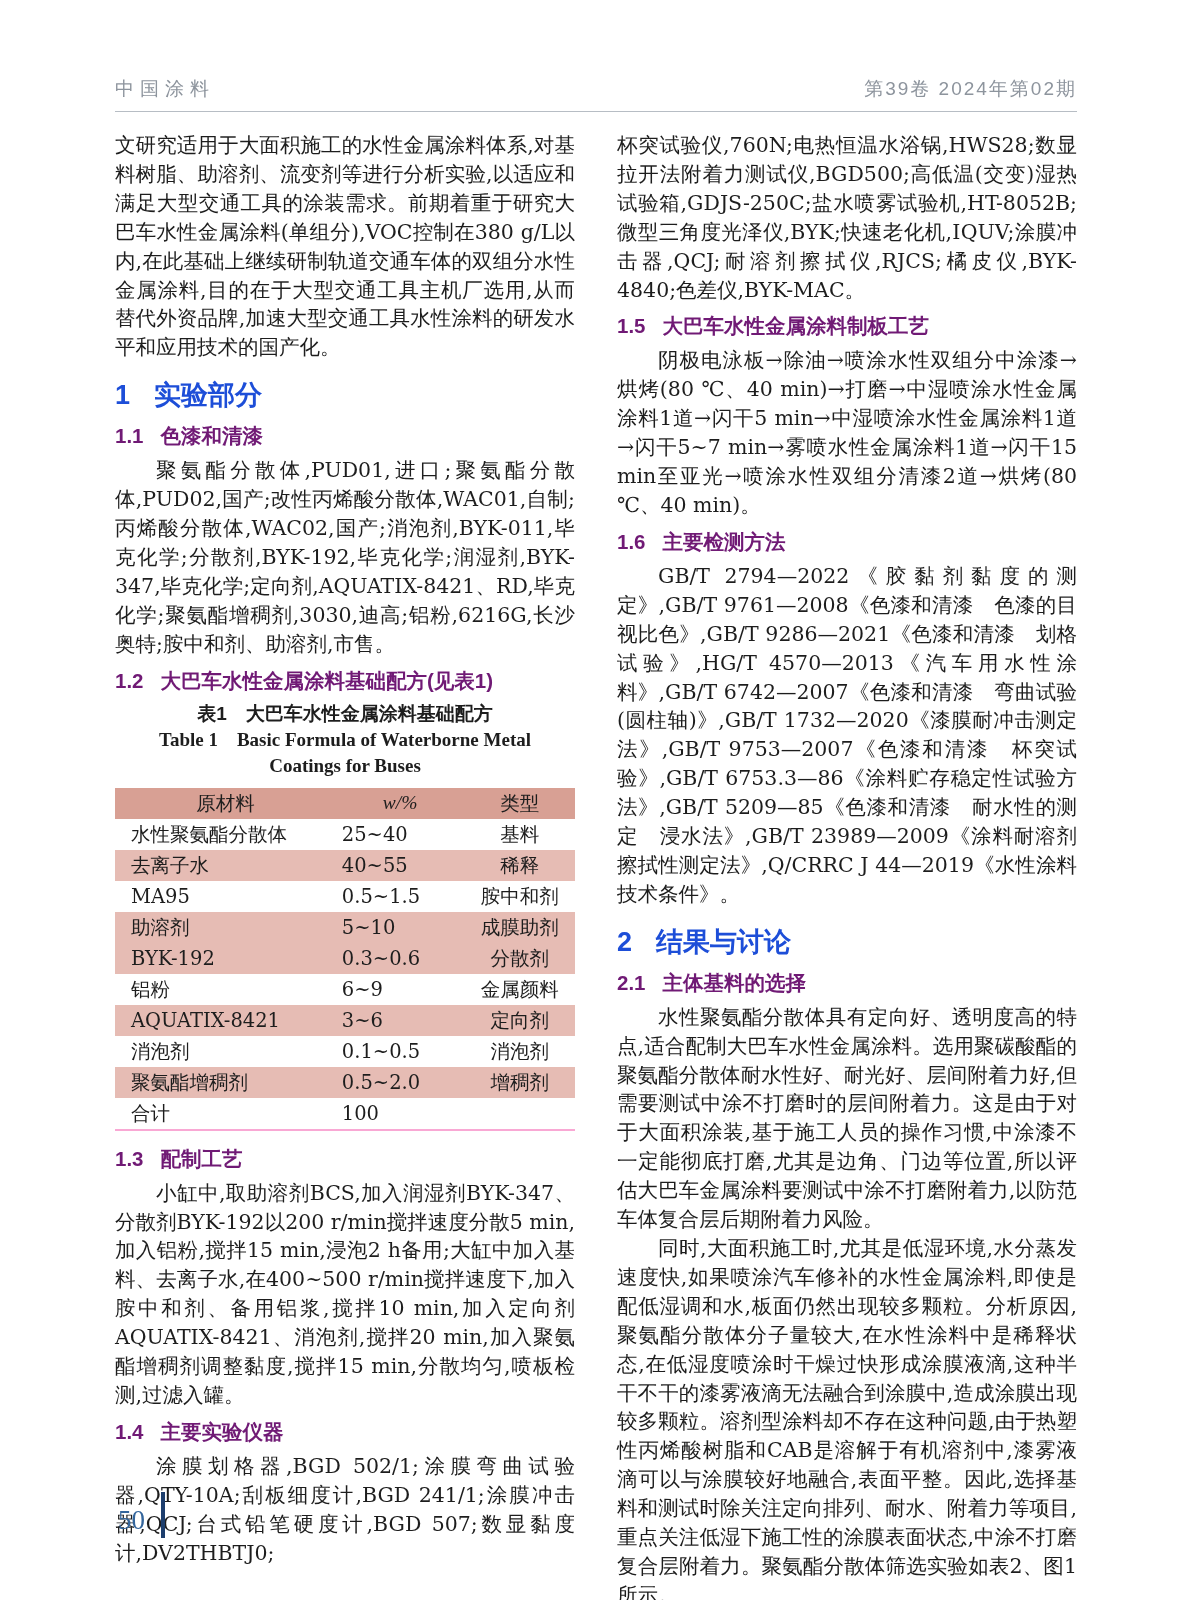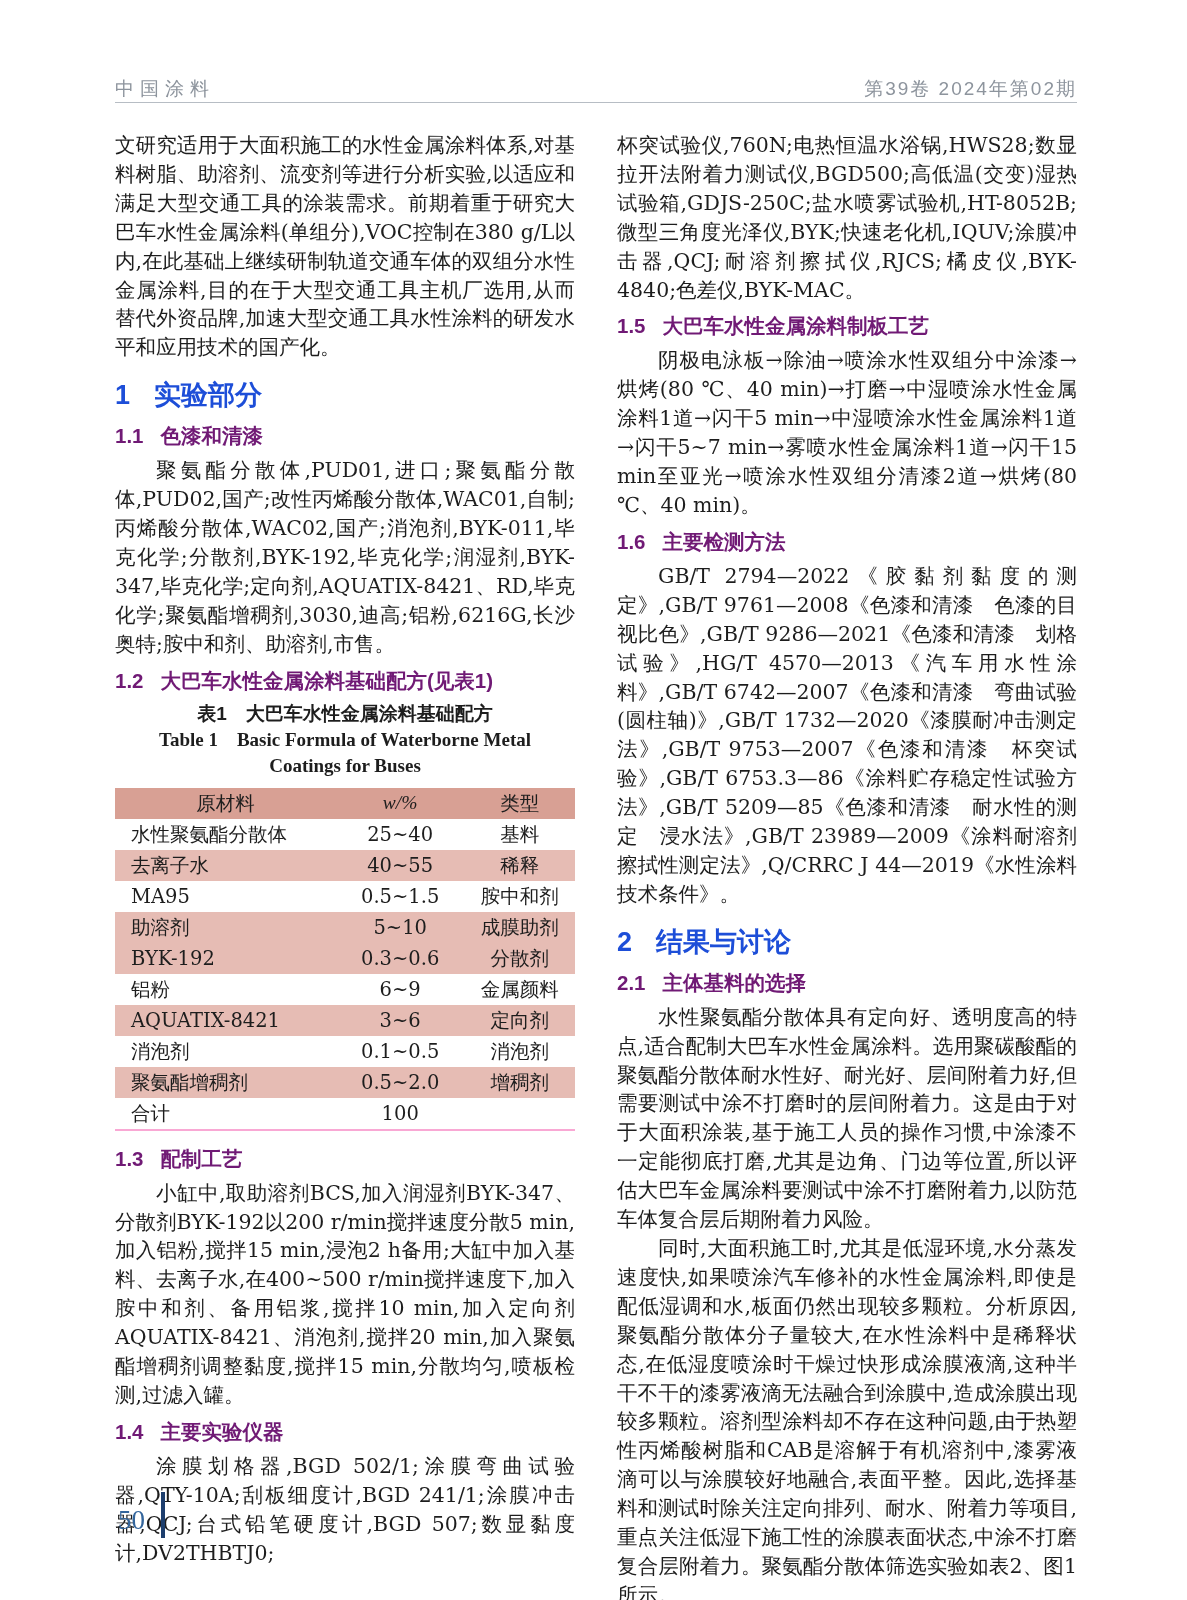--- a/index.html
+++ b/index.html
@@ -6,21 +6,21 @@
   .page {
     position:relative; width:1187px; height:1600px; margin:0 auto;
     background:#ffffff; overflow:hidden;
     font-family:"DejaVu Serif","Liberation Serif",serif;
     color:#1d1d1d;
   }
   
   .page-header {
     position:absolute; left:115px; right:110px; top:76px;
     display:flex; justify-content:space-between; align-items:flex-end;
-    border-bottom:1px solid #b7bdc4;
+    padding-bottom:9px; border-bottom:1px solid #b7bdc4;
     color:#8d949d; font-size:19px;
     font-family:"Liberation Sans","DejaVu Sans",sans-serif;
     gap:19px;
   }
   .journal-name { letter-spacing:6px; }
   .issue-info { letter-spacing:2px; }
 
   
   .columns {
     position:absolute; top:131px; left:115px; width:962px;
@@ -56,21 +56,21 @@
   table.formula {
     width:100%; border-collapse:collapse; margin-top:9px;
     font-size:19.5px; border-bottom:2px solid #f9a8d4;
   }
   table.formula th, table.formula td { padding:2px 6px; height:26px; font-weight:normal; }
   table.formula thead tr { background:#d8a094; }
   table.formula tbody tr.stripe { background:#e6bcb4; }
   table.formula th { text-align:center; }
   table.formula th.w-col { font-style:italic; font-family:"Liberation Serif","DejaVu Serif",serif; }
   table.formula td.c0 { text-align:left; padding-left:16px; width:48%; }
-  table.formula td.c1 { text-align:center; width:28%;margin-top:32px; }
+  table.formula td.c1 { text-align:left; width:28%;margin-top:32px; }
   table.formula td.c2 { text-align:center; width:24%; }
 
   .gap-top { margin-top:15px; }
 
   
   .page-footer {
     position:absolute; left:118px; top:1492px;
     display:flex; align-items:center;
   }
   .page-num {

